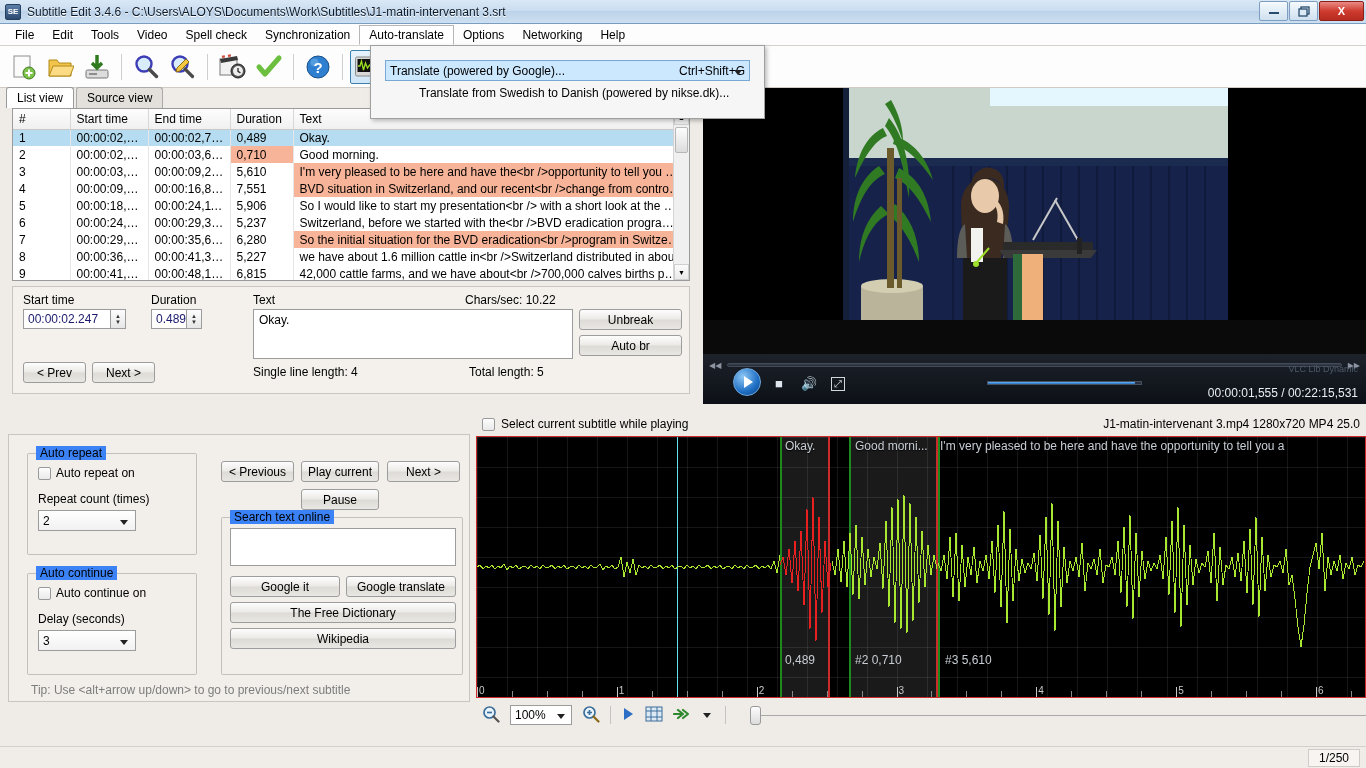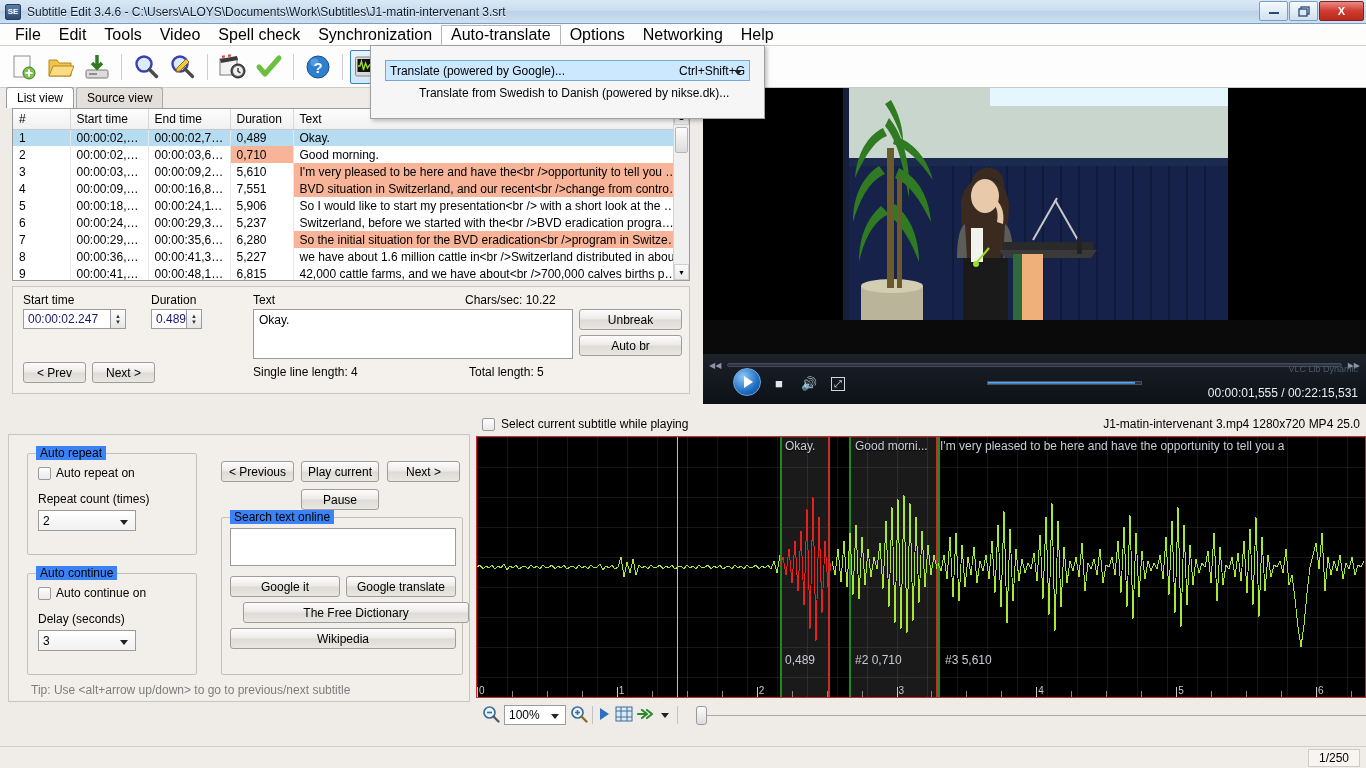--- a/index.html
+++ b/index.html
@@ -39,21 +39,21 @@
     background:linear-gradient(#e98b84,#cf3b2f 50%,#b72b20);
     border-color:#8a2018;color:#fff;font-weight:bold;
   }
 
   
   #menubar{
     height:22px;background:#fdfdfd;border-bottom:1px solid #d6d1cb;
     display:flex;align-items:stretch;padding-left:6px;position:relative;z-index:60;
   }
   .menu-item{
-    padding:0 9px;display:flex;align-items:center;font-size:16px;cursor:default;
+    padding:0 9px;display:flex;align-items:center;font-size:12px;cursor:default;
   }
   .menu-item.active{
     background:#fff;border:1px solid #b6b6b6;border-bottom-color:#fff;
     margin-top:1px;
   }
 
   
   #dropdown{
     position:absolute;left:370px;top:45px;width:395px;
     background:#f6f6f6;border:1px solid #a0a0a0;z-index:200;
@@ -223,21 +223,21 @@
   .wf-label{ position:absolute;top:2px;color:#c7cdd4;font-size:12px;white-space:nowrap;
     text-shadow:0 1px 1px #000; }
   .wf-dur{ position:absolute;bottom:30px;color:#c7cdd4;font-size:12px;white-space:nowrap; }
   .wf-ruler{ position:absolute;left:0;right:0;bottom:0;height:16px; }
   .wf-tick{ position:absolute;bottom:0;width:1px;height:6px;background:#8a8a8a; }
   .wf-tick.major{ height:10px;background:#c8c8c8; }
   .wf-ticklbl{ position:absolute;bottom:1px;color:#c8c8c8;font-size:10px;padding-left:2px;}
 
   
   #wftb{ position:absolute;left:476px;top:288px;width:890px;height:30px;
-    display:flex;align-items:center;gap:4px;padding-left:6px; }
+    display:flex;align-items:center;gap:10px;padding-left:6px; }
   .zoomsel{
     border:1px solid #9c9c9c;background:#fff;height:20px;width:62px;
     display:flex;align-items:center;padding:0 4px;font-size:12px;position:relative;
   }
   .zoomsel:after{
     content:"";position:absolute;right:6px;top:8px;
     border-left:4px solid transparent;border-right:4px solid transparent;
     border-top:5px solid #222;
   }
   .sliderwrap{ flex:1;height:20px;display:flex;align-items:center;margin-left:14px; }
@@ -618,21 +618,21 @@
     <div class="btn" style="position:absolute;left:212px;top:26px;width:73px;">&lt; Previous</div>
     <div class="btn" style="position:absolute;left:292px;top:26px;width:78px;">Play current</div>
     <div class="btn" style="position:absolute;left:378px;top:26px;width:73px;">Next &gt;</div>
     <div class="btn" style="position:absolute;left:292px;top:54px;width:78px;">Pause</div>
 
     <div class="group" style="left:212px;top:82px;width:242px;height:158px;">
       <span class="gtitle">Search text online</span>
       <div class="ta" style="position:absolute;left:8px;top:10px;width:226px;height:38px;"></div>
       <div class="btn" style="position:absolute;left:8px;top:58px;width:110px;">Google it</div>
       <div class="btn" style="position:absolute;left:124px;top:58px;width:110px;">Google translate</div>
-      <div class="btn" style="position:absolute;left:8px;top:84px;width:226px;margin-left:13px;">The Free Dictionary</div>
+      <div class="btn" style="position:absolute;left:8px;top:84px;width:226px;">The Free Dictionary</div>
       <div class="btn" style="position:absolute;left:8px;top:110px;width:226px;">Wikipedia</div>
     </div>
 
     <div class="tip" style="position:absolute;left:22px;top:248px;">Tip: Use &lt;alt+arrow up/down&gt; to go to previous/next subtitle</div>
   </div>
 
   <div id="wfhdr">
     <span class="chk" style="margin-left:6px;"></span>
     <span style="margin-left:6px;">Select current subtitle while playing</span>
     <span style="margin-left:auto;margin-right:6px;">J1-matin-intervenant 3.mp4 1280x720 MP4 25.0</span>

